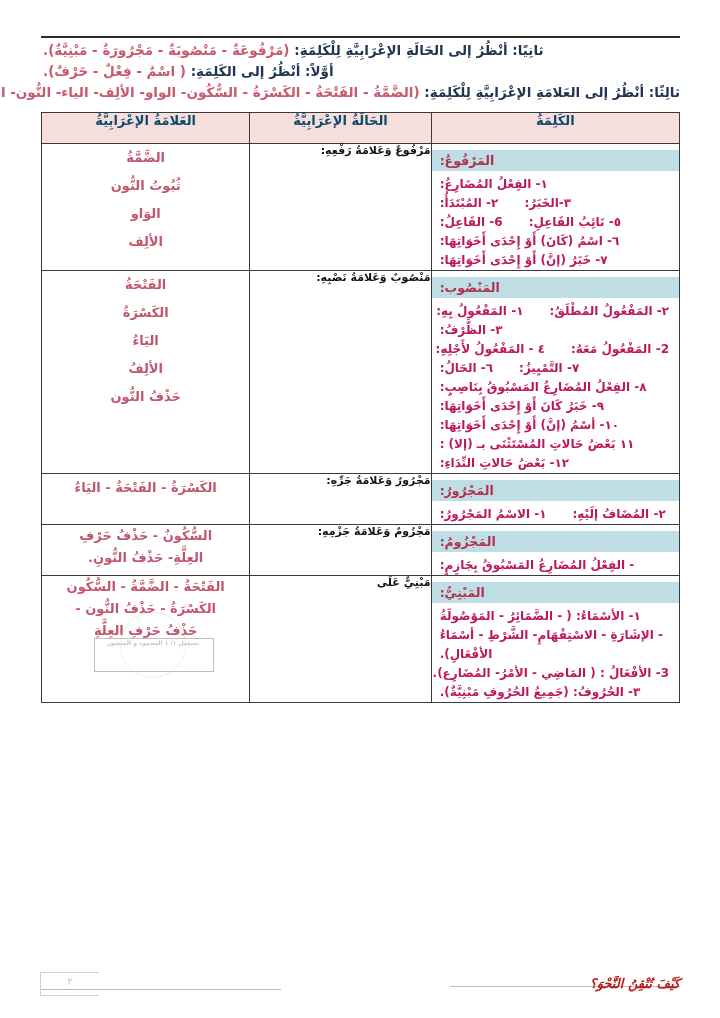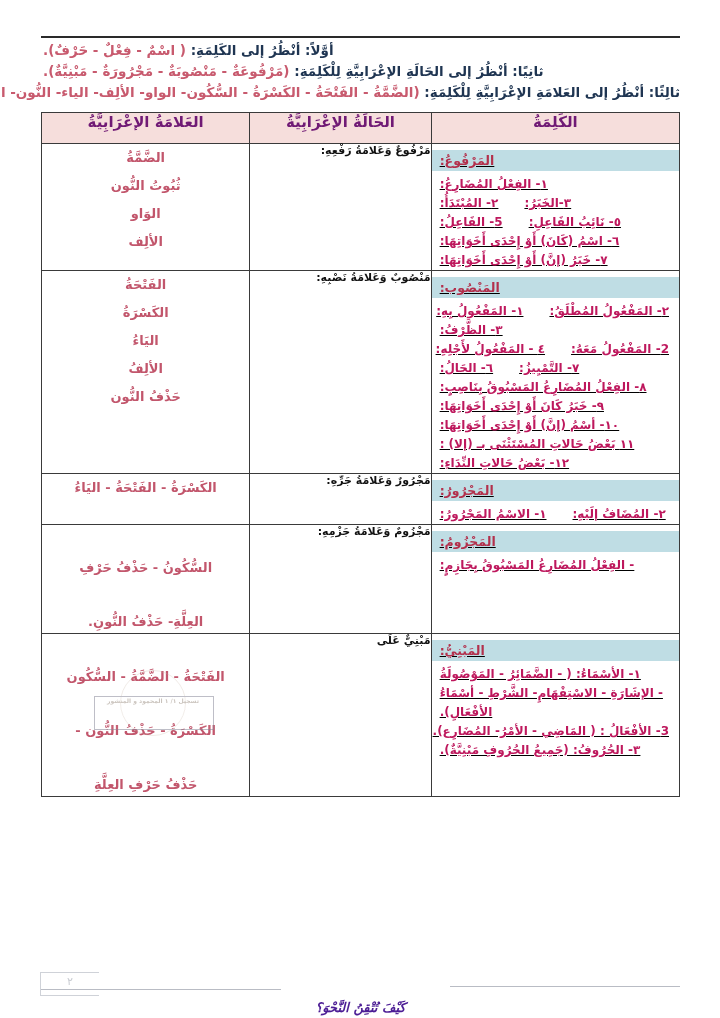--- a/index.html
+++ b/index.html
@@ -73,35 +73,34 @@
     table-layout: fixed;
     margin-top: 3px;
   }
   table.grammar th, table.grammar td {
     border: 1px solid #3a3a3a;
     vertical-align: top;
     padding: 0;
   }
   thead th {
     background: #f6dedc;
-    color: #701a75;
-    font-size: 15px;
+    color: #0c4a6e;
+    font-size: 13px;
     font-weight: bold;
     height: 30px;
     vertical-align: middle;
     border-bottom: 1px solid #3a3a3a;
   }
   .col-word   { width: 248px; }
   .col-state  { width: 181px; }
   .col-mark   { width: 208px; }
 
   
   td.cell-word {
     padding: 0 0 8px 0;
-    text-decoration: underline;
   }
   .word-head {
     background: #bfdde4;
     color: #b3304c;
     font-size: 12.5px;
     font-weight: bold;
     text-align: left;
     padding: 3px 10px 3px 8px;
     margin: 6px 0 4px 0;
     direction: rtl;
@@ -135,21 +134,21 @@
     color: #c2566c;
     font-size: 13px;
     font-weight: bold;
     padding: 8px 6px;
     position: relative;
   }
   .mark-line {
     line-height: 28px;
     white-space: nowrap;
   }
-  .mark-line.compact { line-height: 22px; white-space: normal; margin-top: 32px; }
+  .mark-line.compact { line-height: 22px; white-space: normal; }
 
   
   .stamp {
     position: absolute;
     left: 52px;
     top: 42px;
     width: 120px;
     height: 56px;
     pointer-events: none;
     opacity: 0.55;
@@ -208,27 +207,26 @@
     top: 17px;
     width: 240px;
     height: 1px;
     background: #b9bcc4;
   }
   .footer-title {
     position: absolute;
     left: 0;
     right: 0;
     top: 4px;
-    text-align: center;
-    color: #4c1d95;
+    text-align: right;
+    color: #b91c1c;
     font-size: 13px;
     font-style: italic;
     font-weight: bold;
     direction: rtl;
-    margin-top: 24px;
   }
   .page-num-box {
     position: absolute;
     left: -1px;
     top: 0px;
     width: 58px;
     height: 22px;
     border-left: 1px solid #cfd2d8;
     border-bottom: 1px solid #cfd2d8;
     border-top: 1px solid #cfd2d8;
@@ -248,24 +246,24 @@
 
 <div class="page">
 
   <div class="sheet">
 
     <div class="toprule"></div>
 
 
     <div class="intro">
       <div class="intro-line">
-        <span class="lead">أوَّلاً: أنْظُرُ إلى الكَلِمَةِ: </span><span class="red">( اسْمٌ - فِعْلٌ - حَرْفٌ).</span>
+        <span class="lead">ثانِيًا: أنْظُرُ إلى الحَالَةِ الإعْرَابِيَّةِ لِلْكَلِمَةِ: </span><span class="red">(مَرْفُوعَةٌ - مَنْصُوبَةٌ - مَجْرُورَةٌ - مَبْنِيَّةٌ).</span>
       </div>
       <div class="intro-line">
-        <span class="lead">ثانِيًا: أنْظُرُ إلى الحَالَةِ الإعْرَابِيَّةِ لِلْكَلِمَةِ: </span><span class="red">(مَرْفُوعَةٌ - مَنْصُوبَةٌ - مَجْرُورَةٌ - مَبْنِيَّةٌ).</span>
+        <span class="lead">أوَّلاً: أنْظُرُ إلى الكَلِمَةِ: </span><span class="red">( اسْمٌ - فِعْلٌ - حَرْفٌ).</span>
       </div>
       <div class="intro-line">
         <span class="lead">ثالِثًا: أنْظُرُ إلى العَلامَةِ الإعْرَابِيَّةِ لِلْكَلِمَةِ: </span><span class="red">(الضَّمَّةُ - الفَتْحَةُ - الكَسْرَةُ - السُّكُون- الواو- الألِف- الياء- النُّون- العِلَّة).</span>
       </div>
     </div>
 
     <table class="grammar">
       <colgroup>
         <col class="col-word">
         <col class="col-state">
@@ -278,21 +276,21 @@
           <th>العَلامَةُ الإعْرَابِيَّةُ</th>
         </tr>
       </thead>
       <tbody>
 
         <tr>
           <td class="cell-word">
             <div class="word-head">المَرْفُوعُ:</div>
             <div class="word-item"><span>١- الفِعْلُ المُضَارِعُ:</span></div>
             <div class="word-item"><span>٣-الخَبَرُ:</span><span class="gap"></span><span>٢- المُبْتَدَأُ:</span></div>
-            <div class="word-item"><span>٥- نَائِبُ الفَاعِلِ:</span><span class="gap"></span><span>5- الفَاعِلُ:</span></div>
+            <div class="word-item"><span>٥- نَائِبُ الفَاعِلِ:</span><span class="gap"></span><span>6- الفَاعِلُ:</span></div>
             <div class="word-item"><span>٦- اسْمُ (كَانَ) أَوْ إِحْدَى أَخَوَاتِهَا:</span></div>
             <div class="word-item"><span>٧- خَبَرُ (إنَّ) أَوْ إِحْدَى أَخَوَاتِهَا:</span></div>
           </td>
           <td class="cell-state">مَرْفُوعٌ وَعَلامَةُ رَفْعِهِ:</td>
           <td class="cell-mark">
             <div class="mark-line">الضَّمَّةُ</div>
             <div class="mark-line">ثُبُوتُ النُّون</div>
             <div class="mark-line">الوَاو</div>
             <div class="mark-line">الألِف</div>
           </td>

